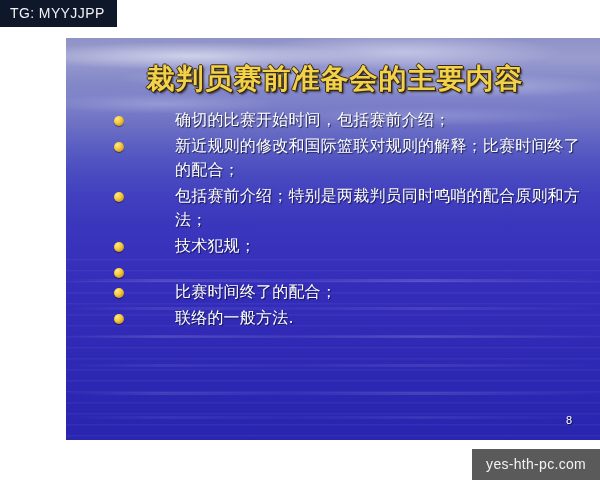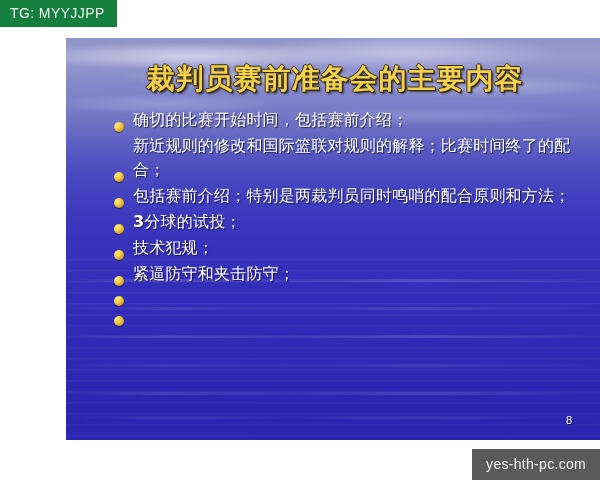--- a/index.html
+++ b/index.html
@@ -7,21 +7,21 @@
     width:600px;height:480px;
     background:#ffffff;
     font-family:"Liberation Sans", sans-serif;
     position:relative;
     overflow:hidden;
   }
 
   
   #tg-watermark{
     position:absolute; left:0; top:0;
-    background:#15803d;
+    background:#0f172a;
     color:#f2f2f2;
     font-size:14px;
     letter-spacing:.4px;
     padding:5px 12px 6px 10px;
     z-index:30;
     white-space:nowrap;
   }
 
   
   #site-watermark{
@@ -134,23 +134,24 @@
 
   
   #bullet-list{
     position:absolute;
     left:48px; right:20px; top:70px;
     z-index:12;
     margin:0;padding:0;list-style:none;
   }
   .bullet-item{
     display:flex;
-    align-items:flex-end;
+    align-items:flex-start;
     margin:0 0 2px 0;
     padding:0;
+    gap:42px;
   }
   .bullet-marker{
     flex:0 0 auto;
     width:10px;height:10px;
     margin:8px 9px 0 0;
     border-radius:50%;
     background:radial-gradient(circle at 33% 30%,
         #ffec86 0%, #f5c93b 42%, #c8902a 78%, #8a5f16 100%);
     box-shadow:0 1px 1px rgba(0,0,0,.45);
   }
@@ -206,34 +207,31 @@
     <li class="bullet-item">
       <span class="bullet-marker"></span>
       <span class="bullet-text">新近规则的修改和国际篮联对规则的解释；比赛时间终了的配合；</span>
     </li>
     <li class="bullet-item">
       <span class="bullet-marker"></span>
       <span class="bullet-text">包括赛前介绍；特别是两裁判员同时鸣哨的配合原则和方法；</span>
     </li>
     <li class="bullet-item">
       <span class="bullet-marker"></span>
-      <span class="bullet-text"><b>3</b>分球的试投；</span>
-    </li>
-    <li class="bullet-item">
-      <span class="bullet-marker"></span>
       <span class="bullet-text">技术犯规；</span>
     </li>
     <li class="bullet-item">
       <span class="bullet-marker"></span>
-      <span class="bullet-text">紧逼防守和夹击防守；</span>
-    </li>
-    <li class="bullet-item">
-      <span class="bullet-marker"></span>
-    </li>
-    <li class="bullet-item">
-      <span class="bullet-marker"></span>
+    </li>
+    <li class="bullet-item">
+      <span class="bullet-marker"></span>
+      <span class="bullet-text">比赛时间终了的配合；</span>
+    </li>
+    <li class="bullet-item">
+      <span class="bullet-marker"></span>
+      <span class="bullet-text">联络的一般方法.</span>
     </li>
   </ul>
 
   <div id="page-number">8</div>
 </div>
 
 <div id="site-watermark">yes-hth-pc.com</div>
 
 </body></html>

